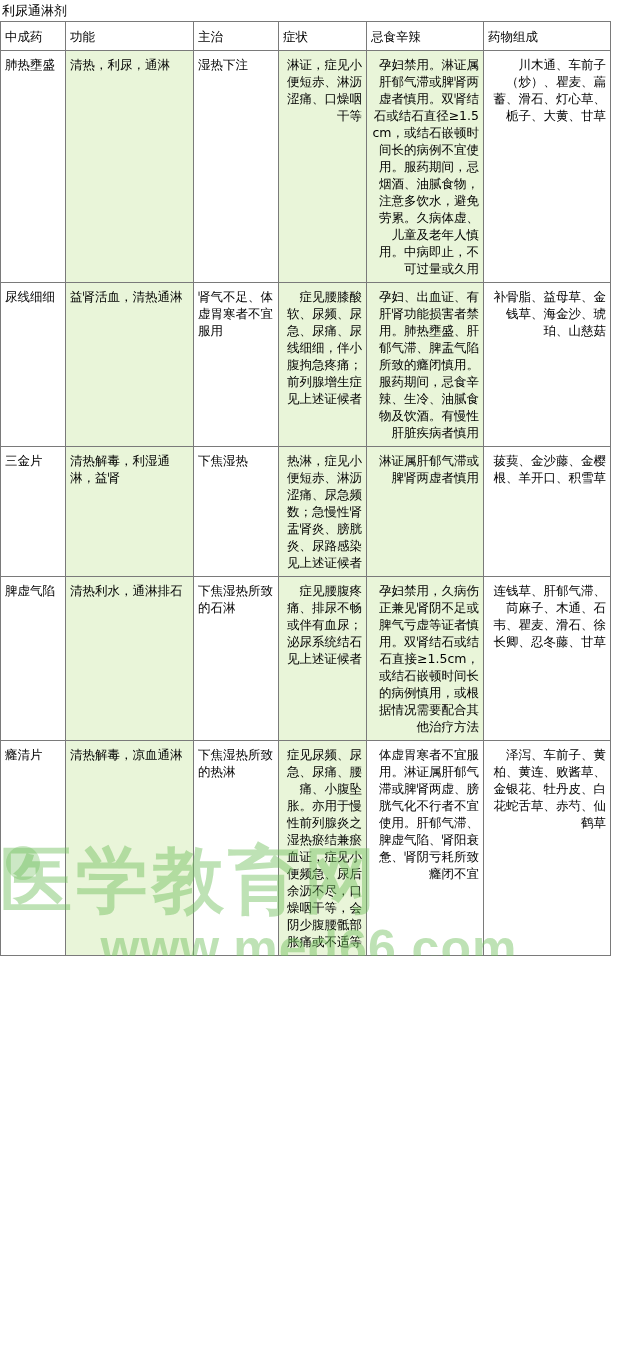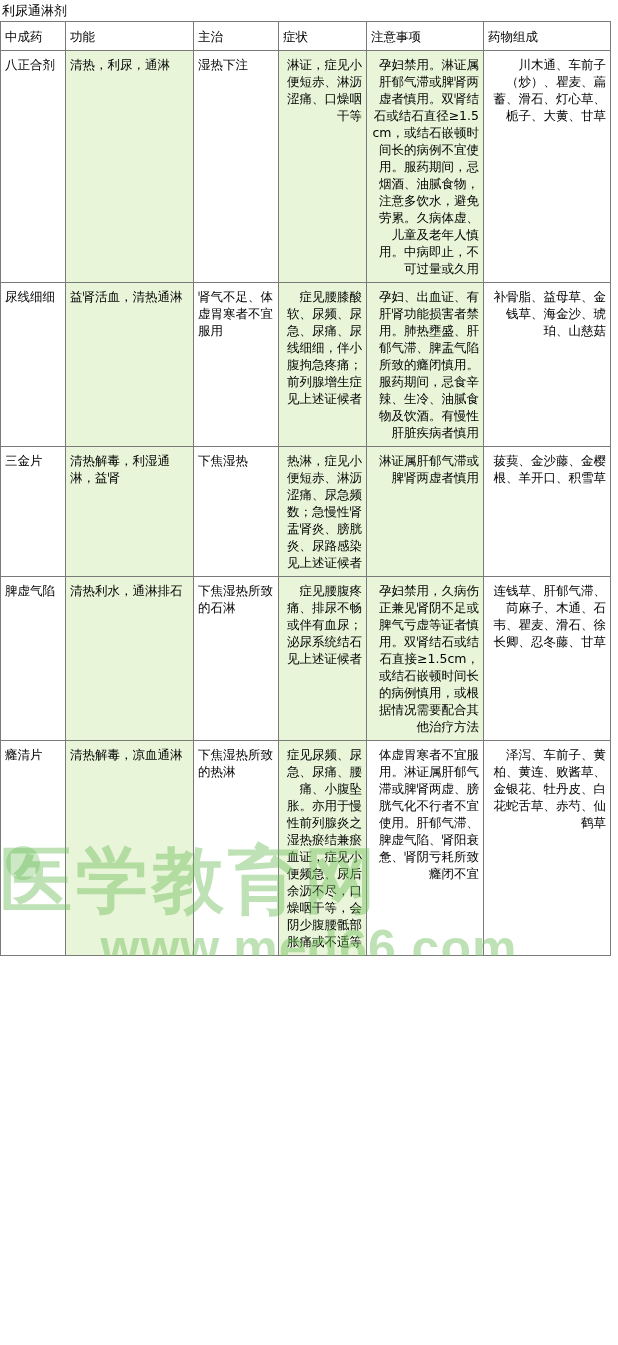--- a/index.html
+++ b/index.html
@@ -120,27 +120,27 @@
         <col class="w3">
         <col class="w4">
         <col class="w5">
     </colgroup>
     <thead>
       <tr>
         <th>中成药</th>
         <th>功能</th>
         <th>主治</th>
         <th>症状</th>
-        <th>注意事项</th>
+        <th>忌食辛辣</th>
         <th>药物组成</th>
       </tr>
     </thead>
     <tbody>
       <tr>
-        <td class="c0 plain">八正合剂</td>
+        <td class="c0 plain">肺热壅盛</td>
         <td class="c1 tint">清热，利尿，通淋</td>
         <td class="c2 plain">湿热下注</td>
         <td class="c3 tint">淋证，症见小便短赤、淋沥涩痛、口燥咽干等</td>
         <td class="c4 tint">孕妇禁用。淋证属肝郁气滞或脾肾两虚者慎用。双肾结石或结石直径≥1.5cm，或结石嵌顿时间长的病例不宜使用。服药期间，忌烟酒、油腻食物，注意多饮水，避免劳累。久病体虚、儿童及老年人慎用。中病即止，不可过量或久用</td>
         <td class="c5 plain">川木通、车前子（炒）、瞿麦、萹蓄、滑石、灯心草、栀子、大黄、甘草</td>
       </tr>
       <tr>
         <td class="c0 plain">尿线细细</td>
         <td class="c1 tint">益肾活血，清热通淋</td>
         <td class="c2 plain">肾气不足、体虚胃寒者不宜服用</td>

